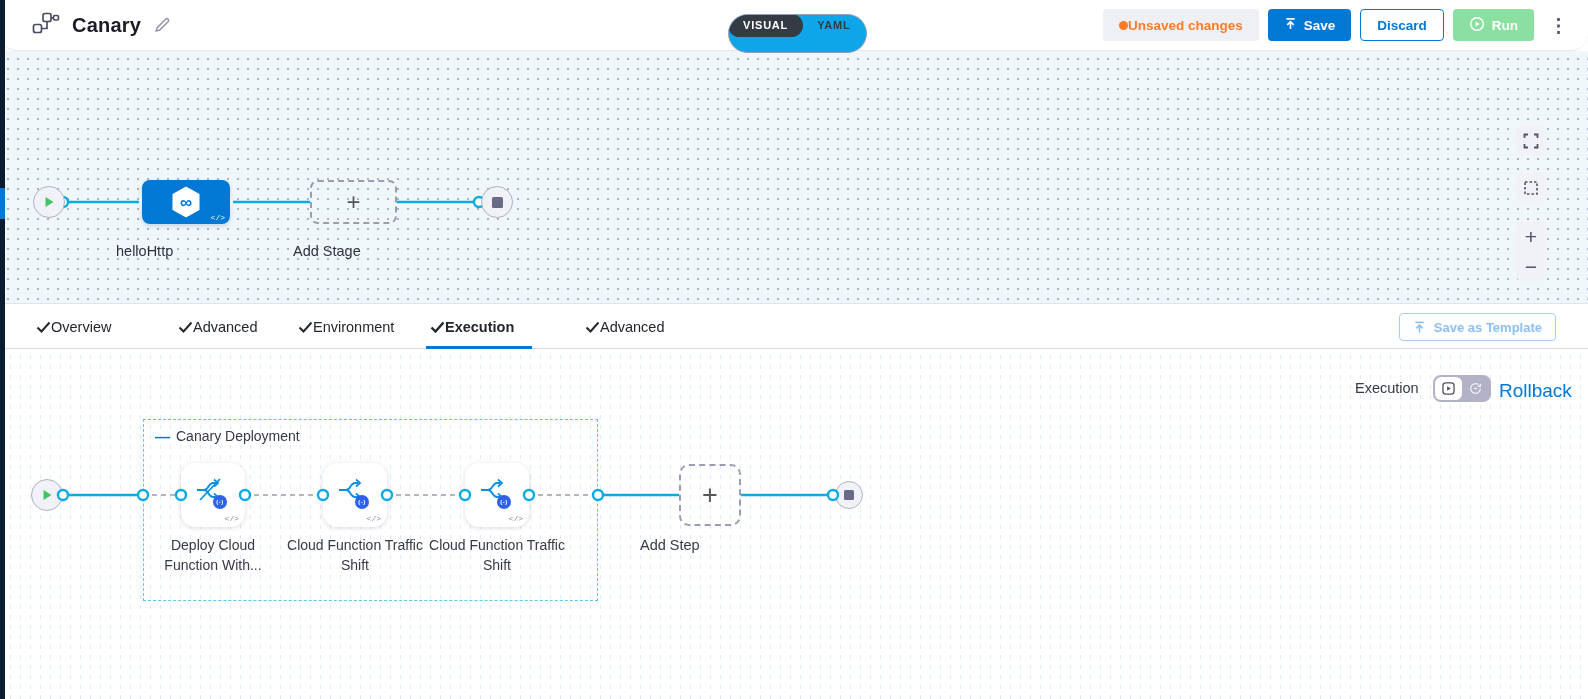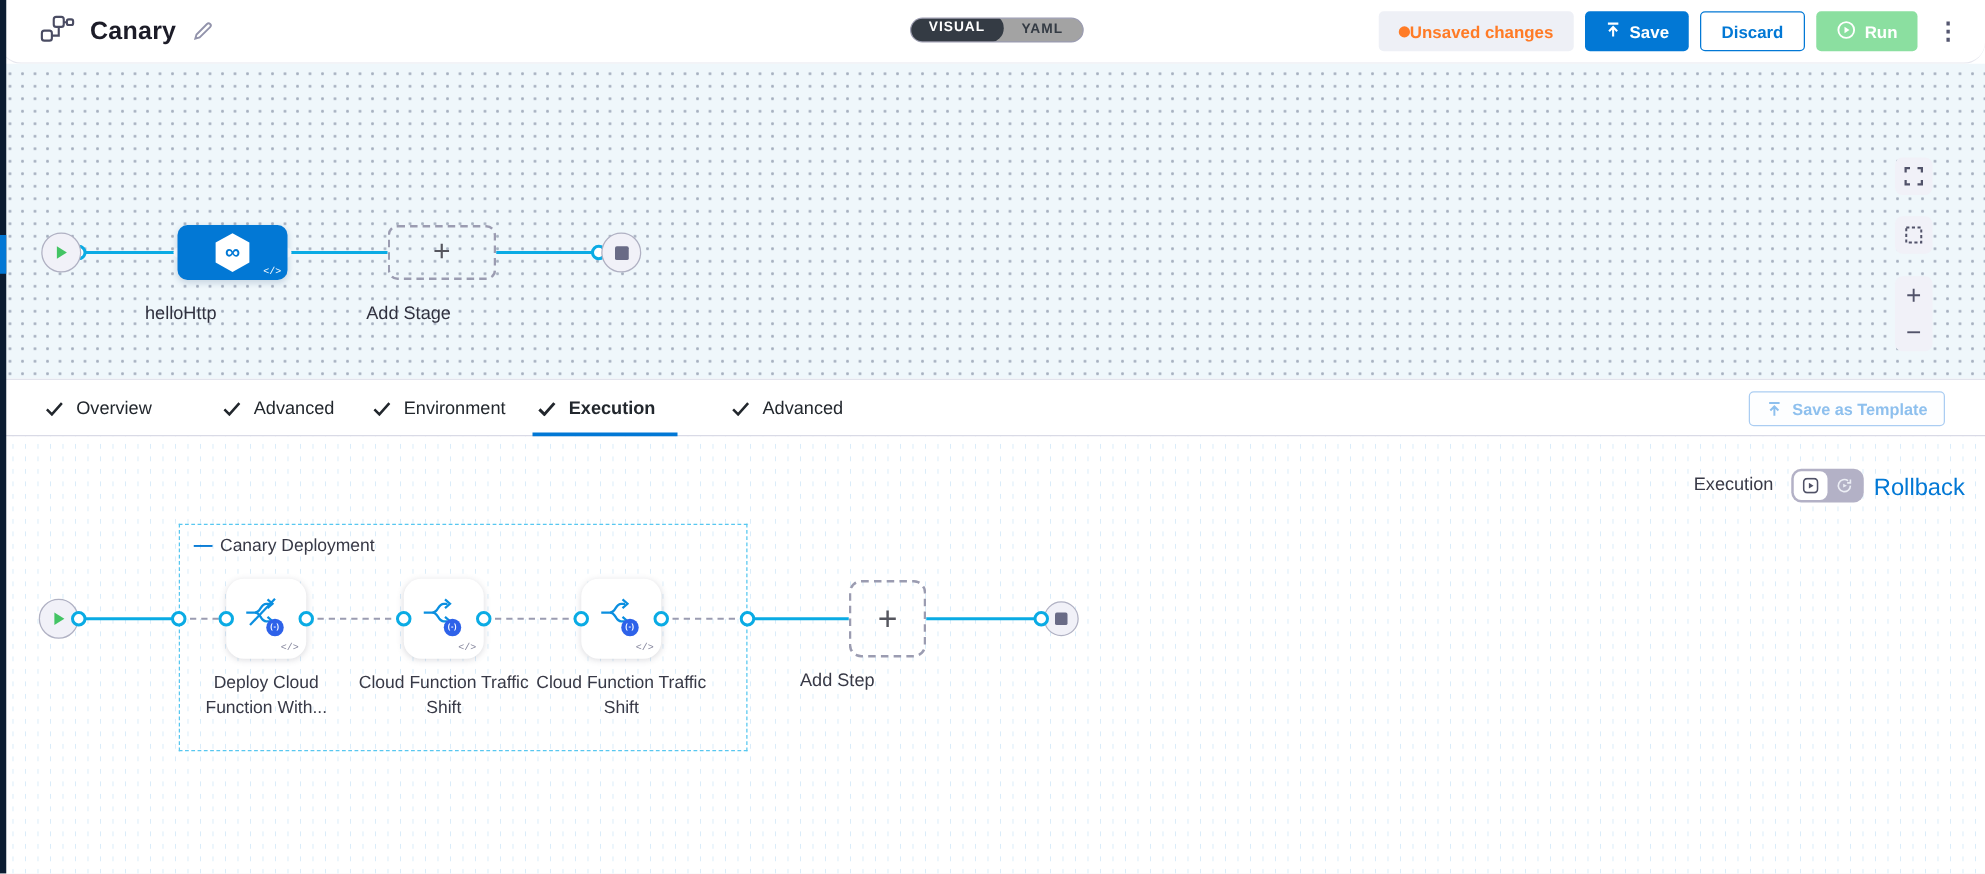--- a/index.html
+++ b/index.html
@@ -14,22 +14,22 @@
 
   
   .header{
     position:absolute; left:0; top:0; width:1588px; height:51px; background:#fff;
     border-bottom:1px solid #e6e7ee; display:flex; align-items:center; z-index:50;border-radius:17px;
   }
   .header .title-wrap{ display:flex; align-items:center; gap:12px; margin-left:32px; }
   .page-title{ font-size:20px; font-weight:bold; color:#1c1c28; letter-spacing:.2px; }
   .pencil-btn{ display:flex; align-items:center; cursor:pointer; }
   .mode-toggle{
-    position:absolute; left:728px; top:14px; height:20px; display:flex; align-items:flex-end;
-    border:1.5px solid #9b9cb1; border-radius:99px; background:#a3a3a3; overflow:hidden;
+    position:absolute; left:728px; top:14px; height:39px; display:flex; align-items:flex-start;
+    border:1.5px solid #9b9cb1; border-radius:99px; background:#0ea5e9; overflow:hidden;
   }
   .mode-seg{ font-size:11px; font-weight:bold; letter-spacing:.8px; line-height:20px; padding:0 15px; color:#343b44; cursor:pointer; }
   .mode-seg.active{ background:#343b44; color:#fff; border-radius:99px; margin:-1px; line-height:23px; }
   .header-right{ margin-left:auto; display:flex; align-items:center; gap:9px; padding-right:14px; }
   .unsaved-pill{ height:32px; background:#eef0f6; border-radius:4px; display:flex; align-items:center; gap:0; padding:0 16px; }
   .unsaved-dot{ width:9px; height:9px; border-radius:50%; background:#ff7b26; }
   .unsaved-text{ color:#ff7b26; font-size:13.5px; font-weight:bold; }
   .btn{ height:32px; border-radius:4px; display:flex; align-items:center; gap:7px; padding:0 16px; font-size:13.5px; font-weight:bold; cursor:pointer; border:none; }
   .btn-save{ background:#0278d5; color:#fff; }
   .btn-discard{ background:#fff; color:#0278d5; border:1px solid #0278d5; }
@@ -63,21 +63,21 @@
     display:flex; align-items:center; justify-content:center; cursor:pointer; color:#52536a;
   }
   .zoom-pill{ position:absolute; left:1516px; top:170px; width:30px; height:60px; background:#f1f1f8; border-radius:6px; display:flex; flex-direction:column; }
   .zoom-cell{ flex:1; display:flex; align-items:center; justify-content:center; font-size:21px; font-weight:300; color:#52536a; cursor:pointer; line-height:1; }
 
   
   .tabbar{
     position:absolute; left:0; top:303px; width:1588px; height:46px; background:#fff;
     border-top:1px solid #e2e3ec; border-bottom:1px solid #d9dae6; z-index:20;
   }
-  .tab{ position:absolute; top:0; height:45px; display:flex; align-items:center; gap:10px; font-size:14.5px; color:#22272d; cursor:pointer; }
+  .tab{ position:absolute; top:0; height:45px; display:flex; align-items:center; font-size:14.5px; color:#22272d; cursor:pointer; }
   .tab.active{ font-weight:bold; }
   .tab.active::after{ content:""; position:absolute; left:-4px; right:-18px; bottom:0; height:3px; background:#0278d5; }
   .tpl-btn{
     position:absolute; right:32px; top:9px; height:28px; display:flex; align-items:center; gap:8px;
     border:1px solid #abcdf2; border-radius:4px; padding:0 13px; background:#fdfeff;
     color:#8ec0ee; font-size:13px; font-weight:bold; cursor:pointer;
   }
 
   
   .canvas-bottom{

